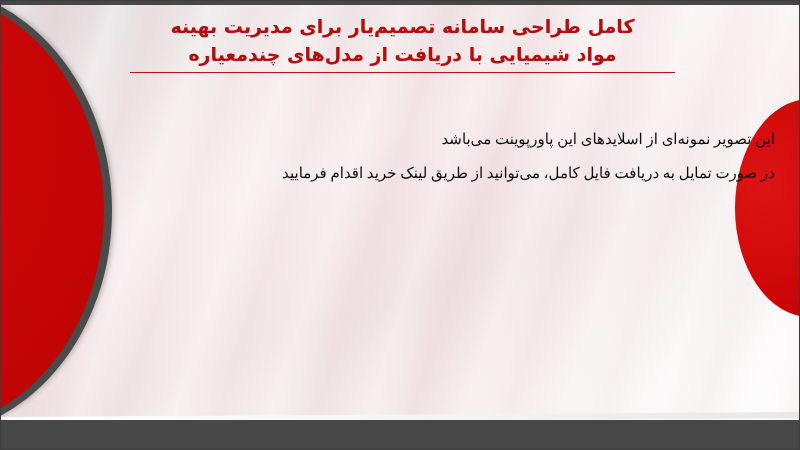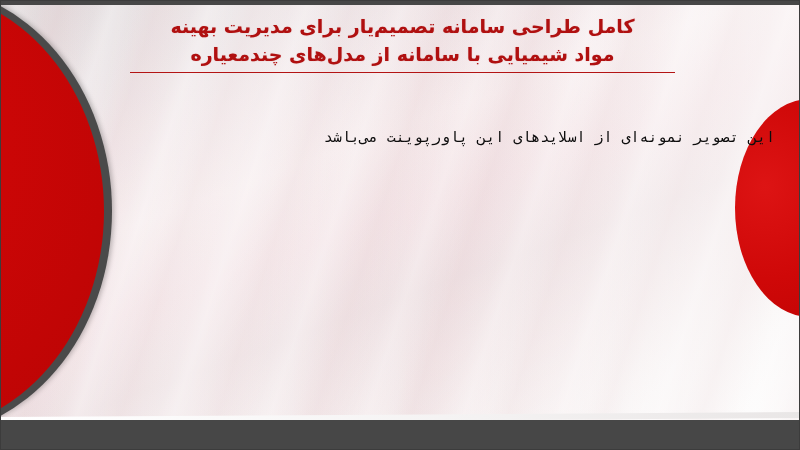--- a/index.html
+++ b/index.html
@@ -142,21 +142,21 @@
 
   
   .body-block {
     position:absolute;
     left:110px; top:118px;
     width:665px;
     direction:rtl;
     text-align:right;
   }
   .body-line {
-    font-family:Liberation Mono, monospace;
+    font-family:Liberation Serif, serif;
     font-size:15px;
     color:#0d0d0d;
     line-height:34px;
     white-space:nowrap;
   }
 
   
   .edge {
     position:absolute; inset:0;
     border:1px solid #3c3c3c;
@@ -172,26 +172,27 @@
     <div class="streaks"></div>
     <div class="streaks2"></div>
 
     <div class="left-ellipse-outline"></div>
     <div class="left-ellipse"></div>
 
     <div class="right-ellipse"></div>
 
     <div class="title-block">
       <div class="title-line">کامل طراحی سامانه تصمیم‌یار برای مدیریت بهینه</div>
-      <div class="title-line">مواد شیمیایی با سامانه از مدل‌های چندمعیاره</div>
+      <div class="title-line">مواد شیمیایی با دریافت از مدل‌های چندمعیاره</div>
       <div class="title-underline"></div>
     </div>
 
     <div class="body-block">
       <div class="body-line">این تصویر نمونه‌ای از اسلایدهای این پاورپوینت می‌باشد</div>
+      <div class="body-line">در صورت تمایل به دریافت فایل کامل، می‌توانید از طریق لینک خرید اقدام فرمایید</div>
     </div>
   </div>
 
   <div class="top-bar"></div>
   <div class="bottom-sliver"></div>
   <div class="bottom-bar"></div>
   <div class="edge"></div>
 </div>
 
 </body></html>

